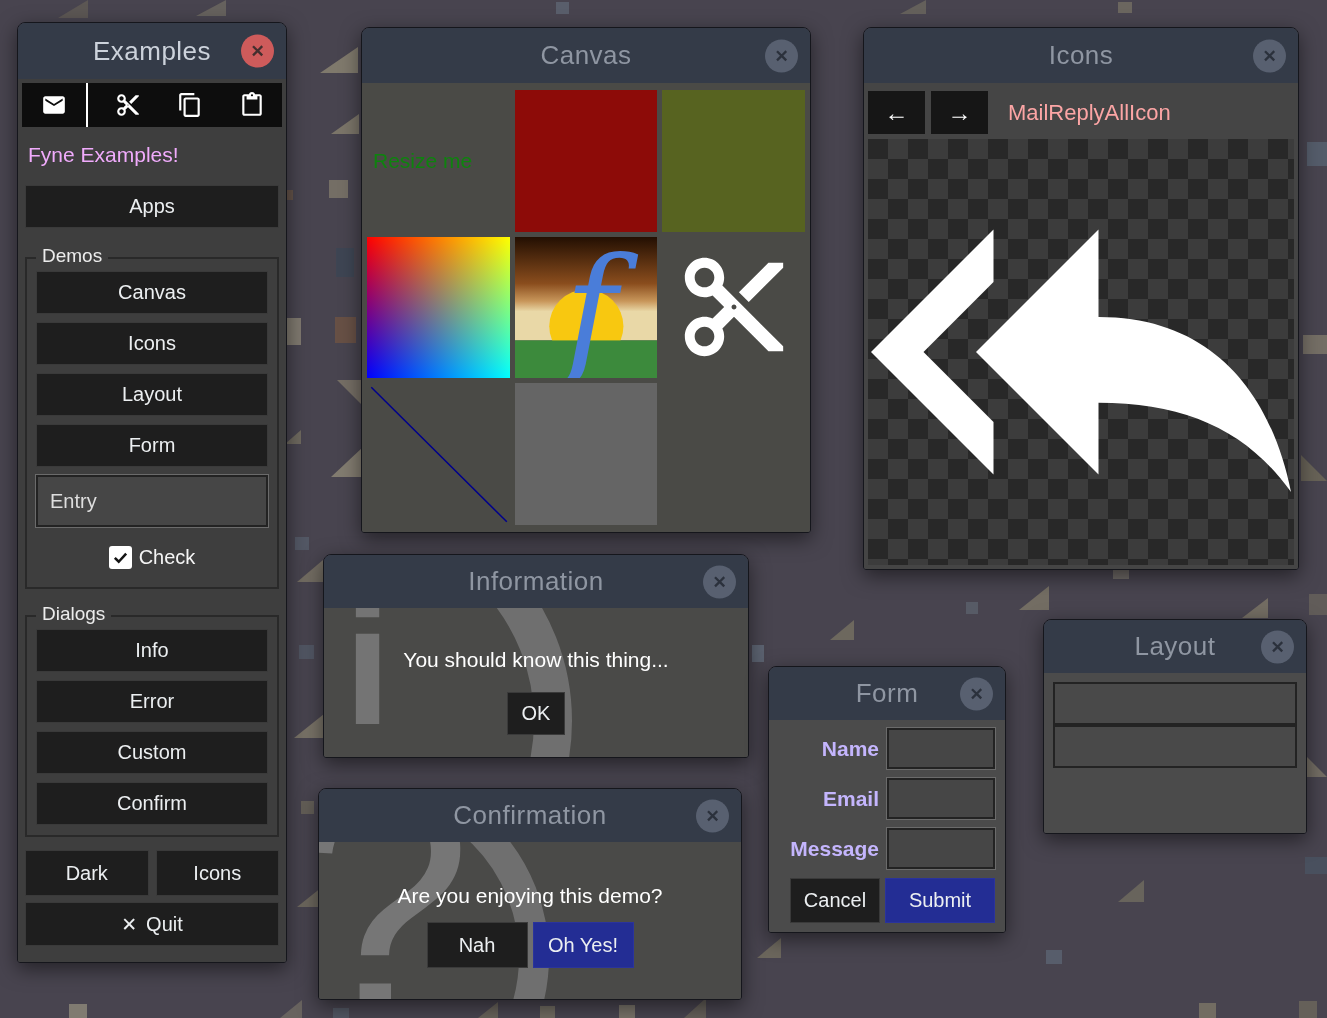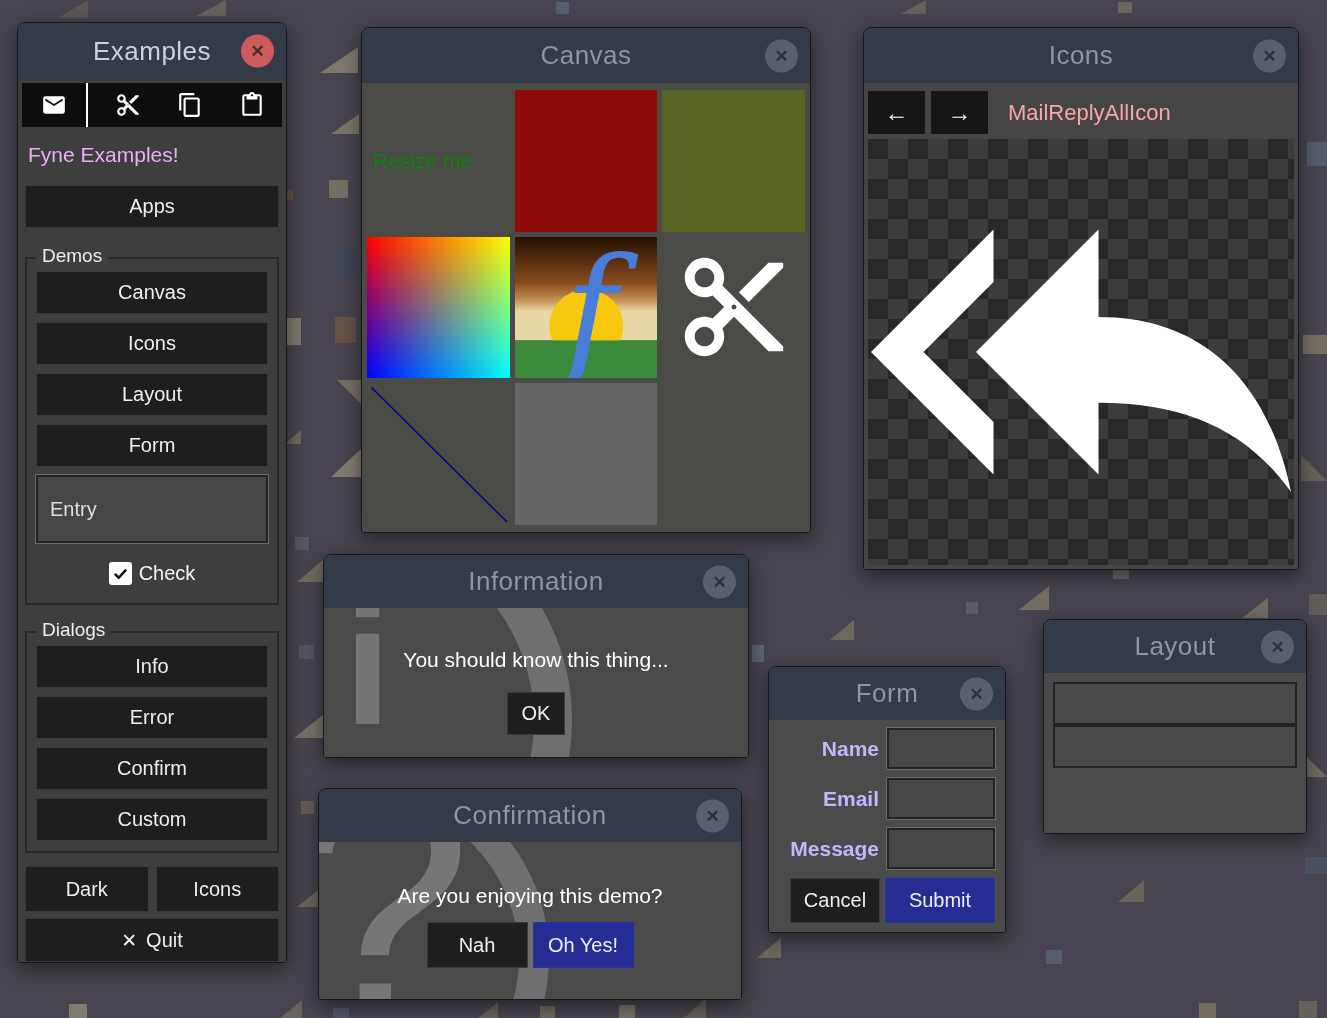--- a/index.html
+++ b/index.html
@@ -66,21 +66,21 @@
     position:relative; margin:29px 7px 0; border:2px solid #292929;
     padding:12px 9px 10px; box-sizing:border-box;
   }
   .group.dialogs { margin-top:26px; }
   .legend {
     position:absolute; top:-14px; left:9px; background:#3e3e3e; padding:0 6px;
     font-size:19px; color:#ececec;
   }
   .group .btn { height:43px; margin-bottom:8px; }
   .group .btn:last-child { margin-bottom:0; }
-  .demo-entry { height:68px; margin-bottom:2px; }
+  .demo-entry { height:52px; margin-bottom:2px; }
   .check-row { margin-top:10px; height:40px; display:flex; align-items:center; justify-content:center; gap:7px; cursor:pointer; }
   .checkbox { width:23px; height:23px; background:#ffffff; border-radius:3px; display:flex; align-items:center; justify-content:center; }
   .check-label { color:#f5f5f5; font-size:20px; }
   .theme-row { margin:13px 7px 0; height:46px; display:flex; gap:7px; }
   .theme-row .btn { flex:1; }
   .quit-btn { margin:6px 7px 0; height:44px; gap:9px; }
   .quit-x { font-size:19px; }
 
   
   #win-canvas { left:361px; top:27px; width:448px; height:504px; }
@@ -256,22 +256,22 @@
             </svg>
         </span>
         <span class="check-label">Check</span>
       </div>
     </div>
 
     <div class="group dialogs">
       <span class="legend">Dialogs</span>
       <div class="btn">Info</div>
       <div class="btn">Error</div>
+      <div class="btn">Custom</div>
       <div class="btn">Confirm</div>
-      <div class="btn">Custom</div>
     </div>
 
     <div class="theme-row">
       <div class="btn">Dark</div>
       <div class="btn">Icons</div>
     </div>
     <div class="btn quit-btn">
       <span class="quit-x">✕</span>
       <span>Quit</span>
     </div>

